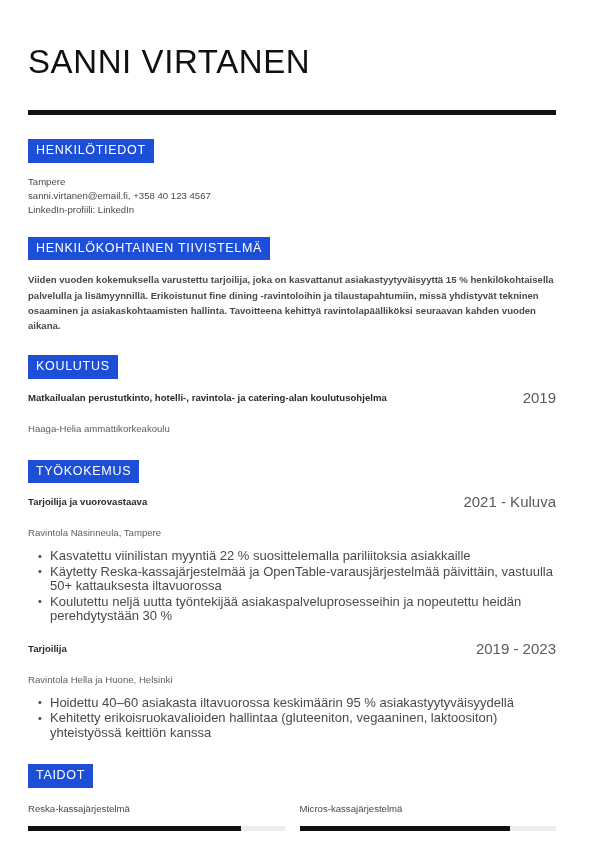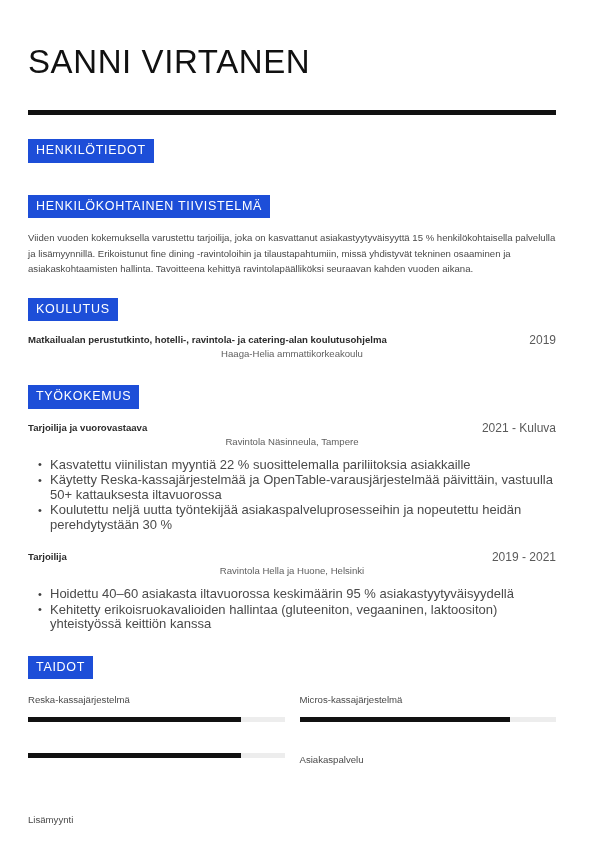--- a/index.html
+++ b/index.html
@@ -59,53 +59,53 @@
   .contact-line {
     font-size: 9.6px;
     line-height: 14px;
     color: #4a4a4a;
   }
   .summary {
     font-size: 9.6px;
     line-height: 15.2px;
     color: #4a4a4a;
     margin: 0;
+    font-weight: bold;
   }
 
   
   .entry {
     margin-bottom: 4px;
   }
   .entry-head {
     display: flex;
     align-items: flex-start;
     justify-content: space-between;
     gap: 20px;
   }
   .entry-title {
     font-size: 9.6px;
     line-height: 14px;
     font-weight: bold;
     color: #2b2b2b;
     max-width: 430px;
   }
   .entry-date {
-    font-size: 12px;
+    font-size: 15px;
     line-height: 14px;
     color: #5a5a5a;
     white-space: nowrap;
     flex: 0 0 auto;
     text-align: left;
   }
   .entry-sub {
     font-size: 9.6px;
     line-height: 14px;
     color: #5f5f5f;
-    margin-top: 0;
-    text-align: center;
+    margin-top: 17px;
   }
 
   
   ul.bullets {
     margin: 9px 0 0 0;
     padding-left: 22px;
     list-style: none;
   }
   ul.bullets li {
     position: relative;
@@ -164,20 +164,25 @@
 </head>
 <body>
 
 <div class="page">
 
   <h1 class="name">SANNI VIRTANEN</h1>
   <div class="rule"></div>
 
   <div class="section">
     <div class="section-badge">HENKILÖTIEDOT</div>
+    <div>
+      <div class="contact-line">Tampere</div>
+      <div class="contact-line">sanni.virtanen@email.fi, +358 40 123 4567</div>
+      <div class="contact-line">LinkedIn-profiili: LinkedIn</div>
+    </div>
   </div>
 
   <div class="spacer-18"></div>
 
   <div class="section">
     <div class="section-badge">HENKILÖKOHTAINEN TIIVISTELMÄ</div>
     <p class="summary">Viiden vuoden kokemuksella varustettu tarjoilija, joka on kasvattanut asiakastyytyväisyyttä 15 % henkilökohtaisella palvelulla ja lisämyynnillä. Erikoistunut fine dining -ravintoloihin ja tilaustapahtumiin, missä yhdistyvät tekninen osaaminen ja asiakaskohtaamisten hallinta. Tavoitteena kehittyä ravintolapäälliköksi seuraavan kahden vuoden aikana.</p>
   </div>
 
   <div class="spacer-20"></div>
@@ -212,21 +217,21 @@
         <li>Koulutettu neljä uutta työntekijää asiakaspalveluprosesseihin ja nopeutettu heidän perehdytystään 30 %</li>
       </ul>
     </div>
 
     <div class="spacer-14"></div>
 
     
     <div class="entry">
       <div class="entry-head">
         <div class="entry-title">Tarjoilija</div>
-        <div class="entry-date">2019 - 2021</div>
+        <div class="entry-date">2019 - 2023</div>
       </div>
       <div class="entry-sub">Ravintola Hella ja Huone, Helsinki</div>
       <ul class="bullets">
         <li>Hoidettu 40–60 asiakasta iltavuorossa keskimäärin 95 % asiakastyytyväisyydellä</li>
         <li>Kehitetty erikoisruokavalioiden hallintaa (gluteeniton, vegaaninen, laktoositon) yhteistyössä keittiön kanssa</li>
       </ul>
     </div>
   </div>
 
   <div class="spacer-20"></div>

